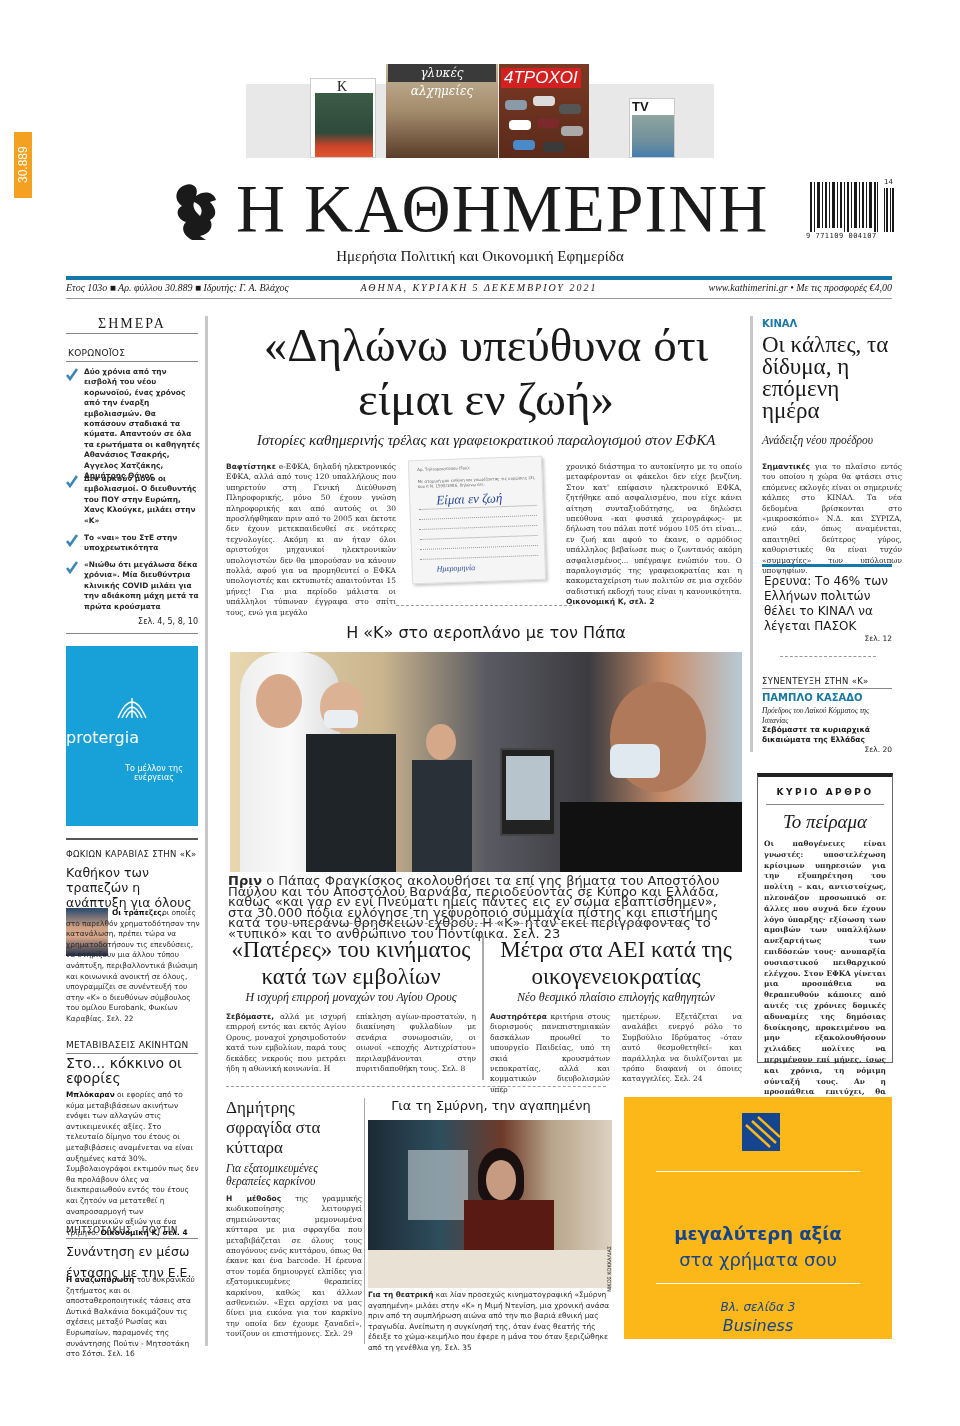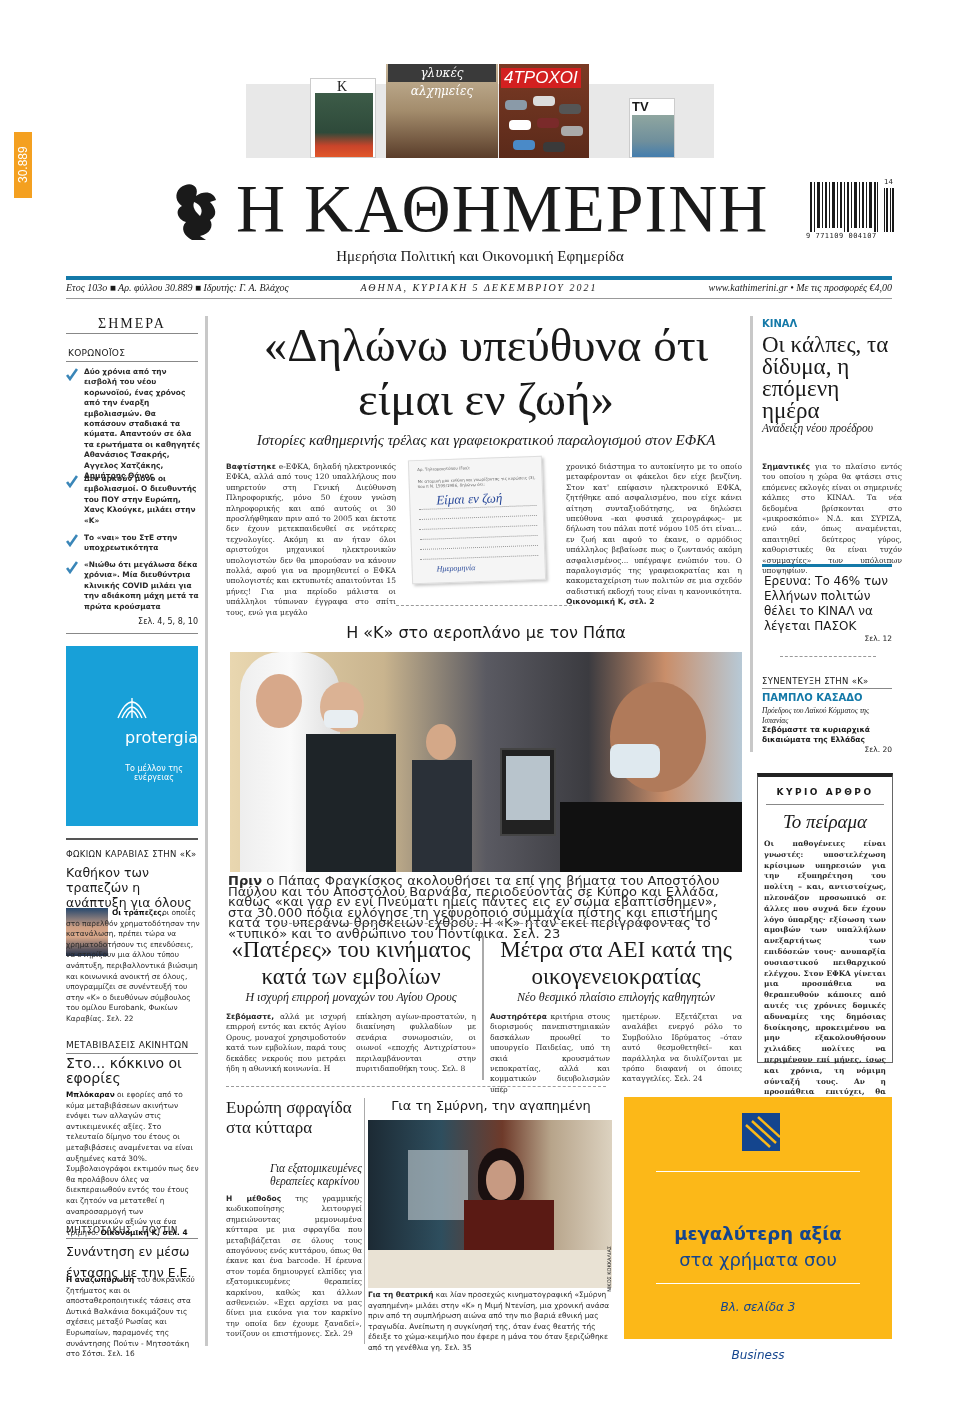--- a/index.html
+++ b/index.html
@@ -45,21 +45,21 @@
   .sim-title { left: 66px; top: 316px; width: 132px; text-align: center; font-family:"Liberation Serif",serif; font-size: 14px; letter-spacing: 2px; }
   .sim-rule { left: 66px; top: 333px; width: 132px; height: 1px; background:#888; }
   .sec-label { font-family:"DejaVu Sans",sans-serif; font-size: 9px; letter-spacing: 0.3px; }
   .sec-rule { height:1px; background:#888; }
   .check-item { position:absolute; left:66px; width:134px; }
   .check-item .chk { position:absolute; left:0; top:0; width:12px; height:14px; }
   .check-item .txt { position:absolute; left:18px; top:0; width:116px; font-family:"DejaVu Sans",sans-serif; font-weight:bold; font-size:7.4px; line-height:10.4px; color:#2a2a2a; }
   .pages-ref { font-family:"DejaVu Sans",sans-serif; font-size:8px; }
 
   .ad-protergia { left: 66px; top: 646px; width: 132px; height: 180px; background: #18a0d8; }
-  .ad-protergia .name { position:absolute; left:0; width:132px; top:82px; text-align:right; color:#fff; font-family:"DejaVu Sans",sans-serif; font-size:16px; }
+  .ad-protergia .name { position:absolute; left:0; width:132px; top:82px; text-align:left; color:#fff; font-family:"DejaVu Sans",sans-serif; font-size:16px; }
   .ad-protergia .tag { position:absolute; left:0; width:132px; top:118px; text-align:center; color:#fff; font-family:"DejaVu Sans",sans-serif; font-size:8px;padding-left:44px; }
   .ad-protergia .logo { position:absolute; left:50px; top:46px; width:32px; height:30px; }
 
   .col-head { font-family:"DejaVu Sans",sans-serif; font-weight:bold; color:#1a1a1a; }
   .small-body { font-family:"DejaVu Sans",sans-serif; font-size:7.4px; line-height:10.6px; color:#2a2a2a; }
   .small-body b { color:#111; }
   .photo-karavias { left: 66px; top: 908px; width: 42px; height: 48px; background: linear-gradient(180deg,#26486e 0%,#cfa084 40%,#d9a88a 60%,#1e2e4a 100%); }
 
   
   .main-h { left: 226px; top: 318px; width: 520px; text-align: center; font-family:"Liberation Serif",serif; font-size: 47px; line-height: 54px; }
@@ -77,42 +77,42 @@
   .pope-title { left: 226px; top: 623px; width: 520px; text-align:center; font-family:"DejaVu Sans",sans-serif; font-size:16px; }
   .pope-photo { left: 230px; top: 652px; width: 512px; height: 220px; background: linear-gradient(90deg,#e9d7b0 0%,#c9b48e 30%,#5a5a62 50%,#3b3b40 70%,#c98e6a 85%,#b7c9d6 100%); overflow:hidden; }
   .pope-caption { left: 228px; top: 876px; width: 516px; font-family:"DejaVu Sans",sans-serif; font-size:13px; line-height:10.6px; color:#2a2a2a; }
 
   .art-head { font-family:"Liberation Serif",serif; font-size:23px; line-height:27px; text-align:center; }
   .art-sub { font-family:"Liberation Serif",serif; font-style:italic; font-size:12px; text-align:center; }
 
   
   .kinal-tag { left: 762px; top: 318px; font-family:"DejaVu Sans",sans-serif; font-weight:bold; font-size:10px; color:#1479a8; }
   .kinal-h { left: 762px; top: 334px; width: 140px; font-family:"Liberation Serif",serif; font-size:23px; line-height:22px; }
-  .kinal-sub { left: 762px; top: 422px; width: 140px; font-family:"Liberation Serif",serif; font-style:italic; font-size:11.5px; }
+  .kinal-sub { left: 762px; top: 434px; width: 140px; font-family:"Liberation Serif",serif; font-style:italic; font-size:11.5px; }
   .blue-rule { background:#1479a8; height:3px; }
   .poll-h { left: 764px; top: 574px; width: 140px; font-family:"DejaVu Sans",sans-serif; font-size:12px; line-height:15px; color:#1a1a1a; }
   .blue-name { font-family:"DejaVu Sans",sans-serif; font-weight:bold; color:#1479a8; }
 
   .editorial { left: 757px; top: 773px; width: 136px; height: 290px; border:1px solid #666; border-top: 4px solid #222; }
 
   .ad-bank { left: 624px; top: 1097px; width: 268px; height: 242px; background: #fcb818; }
   .ad-bank .logo { position:absolute; left:118px; top:16px; width:38px; height:38px; background:#14458e; overflow:hidden; }
   .ad-bank .orn { position:absolute; left:32px; width:204px; height:1px; background:#fff; }
   .ad-bank .l1 { position:absolute; left:0; width:268px; text-align:center; top:100px; color:#14458e; font-family:"DejaVu Sans",sans-serif; font-size:18px; }
   .ad-bank .l2 { position:absolute; left:0; width:268px; text-align:center; top:126px; color:#14458e; font-family:"DejaVu Sans",sans-serif; font-weight:bold; font-size:18px; }
   .ad-bank .l3 { position:absolute; left:0; width:268px; text-align:center; top:152px; color:#14458e; font-family:"DejaVu Sans",sans-serif; font-size:18px; }
   .ad-bank .l4 { position:absolute; left:0; width:268px; text-align:center; top:203px; color:#14458e; font-family:"DejaVu Sans",sans-serif; font-style:italic; font-size:12px; }
-  .ad-bank .l5 { position:absolute; left:0; width:268px; text-align:center; top:219px; color:#14458e; font-family:"DejaVu Sans",sans-serif; font-style:italic; font-size:12px;margin-top:32px; }
+  .ad-bank .l5 { position:absolute; left:0; width:268px; text-align:center; top:219px; color:#14458e; font-family:"DejaVu Sans",sans-serif; font-style:italic; font-size:16px; }
 
   .smyrni-title { left: 368px; top: 1098px; width: 246px; text-align:center; font-family:"DejaVu Sans",sans-serif; font-size:13px; }
   .smyrni-photo { left: 368px; top: 1120px; width: 244px; height: 168px; background: linear-gradient(90deg,#1c2a34 0%,#2e4e5e 30%,#6e3a2a 55%,#b7a48a 75%,#dcd2c0 100%); overflow:hidden; }
   .smyrni-caption { left: 368px; top: 1290px; width: 246px; font-family:"DejaVu Sans",sans-serif; font-size:7.4px; line-height:10.6px; color:#2a2a2a; }
 
   .psifiaki-h { left: 226px; top: 1098px; width: 138px; font-family:"Liberation Serif",serif; font-size:17px; line-height:20px; }
-  .psifiaki-sub { left: 226px; top: 1162px; width: 138px; font-family:"Liberation Serif",serif; font-style:italic; font-size:11.5px; line-height:13px;margin-left:44px; }
+  .psifiaki-sub { left: 226px; top: 1162px; width: 138px; font-family:"Liberation Serif",serif; font-style:italic; font-size:11.5px; line-height:13px; }
 </style>
 </head>
 <body>
 
 <div class="abs supp-strip"></div>
 <div class="supp supp-k">
   <span class="k">K</span>
   <div class="img"></div>
 </div>
 <div class="supp supp-glykes">
@@ -286,21 +286,21 @@
 <div class="abs serif-body" style="left:226px;top:1012px;width:120px"><b>Σεβόμαστε,</b><span> αλλά με ισχυρή επιρροή εντός και εκτός Αγίου Ορους, μοναχοί χρησιμοδοτούν κατά των εμβολίων, παρά τους δεκάδες νεκρούς που μετράει ήδη η αθωνική κοινωνία. Η</span></div>
 <div class="abs serif-body" style="left:356px;top:1012px;width:120px"><span>επίκληση αγίων-προστατών, η διακίνηση φυλλαδίων με σενάρια συνωμοσιών, οι οιωνοί «εποχής Αντιχρίστου» περιλαμβάνονται στην πυριτιδαποθήκη τους. Σελ. 8</span></div>
 <div class="vrule" style="left:482px;top:936px;height:144px;width:2px;background:#aaa"></div>
 
 <div class="abs art-head" style="left:490px;top:936px;width:252px">Μέτρα στα ΑΕΙ κατά της οικογενειοκρατίας</div>
 <div class="abs art-sub" style="left:490px;top:990px;width:252px">Νέο θεσμικό πλαίσιο επιλογής καθηγητών</div>
 <div class="abs serif-body" style="left:490px;top:1012px;width:120px"><b>Αυστηρότερα</b><span> κριτήρια στους διορισμούς πανεπιστημιακών δασκάλων προωθεί το υπουργείο Παιδείας, υπό τη σκιά κρουσμάτων νεποκρατίας, αλλά και κομματικών διευβολισμών υπέρ</span></div>
 <div class="abs serif-body" style="left:622px;top:1012px;width:120px"><span>ημετέρων. Εξετάζεται να αναλάβει ενεργό ρόλο το Συμβούλιο Ιδρύματος –όταν αυτό θεσμοθετηθεί– και παράλληλα να διυλίζονται με τρόπο διαφανή οι όποιες καταγγελίες. Σελ. 24</span></div>
 <div class="abs dash" style="left:226px;top:1086px;width:380px"></div>
 
-<div class="abs psifiaki-h">Ευρώπη σφραγίδα στα κύτταρα</div>
+<div class="abs psifiaki-h">Δημήτρης σφραγίδα στα κύτταρα</div>
 <div class="abs psifiaki-sub">Για εξατομικευμένες θεραπείες καρκίνου</div>
 <div class="abs serif-body" style="left:226px;top:1194px;width:136px"><b>Η μέθοδος</b><span> της γραμμικής κωδικοποίησης λειτουργεί σημειώνοντας μεμονωμένα κύτταρα με μια σφραγίδα που μεταβιβάζεται σε όλους τους απογόνους ενός κυττάρου, όπως θα έκανε και ένα barcode. Η έρευνα στον τομέα δημιουργεί ελπίδες για εξατομικευμένες θεραπείες καρκίνου, καθώς και άλλων ασθενειών. «Εχει αρχίσει να μας δίνει μια εικόνα για τον καρκίνο την οποία δεν έχουμε ξαναδεί», τονίζουν οι επιστήμονες. Σελ. 29</span></div>
 <div class="vrule" style="left:364px;top:1098px;height:246px;width:1px;background:#aaa"></div>
 
 <div class="abs smyrni-title">Για τη Σμύρνη, την αγαπημένη</div>
 <div class="abs smyrni-photo">
   <div style="position:absolute;left:40px;top:30px;width:60px;height:70px;background:#c9d4d8;opacity:0.6"></div>
   <div style="position:absolute;left:110px;top:28px;width:46px;height:56px;background:#1a1010;border-radius:50% 50% 30% 30%"></div>
   <div style="position:absolute;left:118px;top:40px;width:30px;height:40px;background:#c79a82;border-radius:50%"></div>
   <div style="position:absolute;left:96px;top:80px;width:90px;height:88px;background:#5a1a14"></div>

